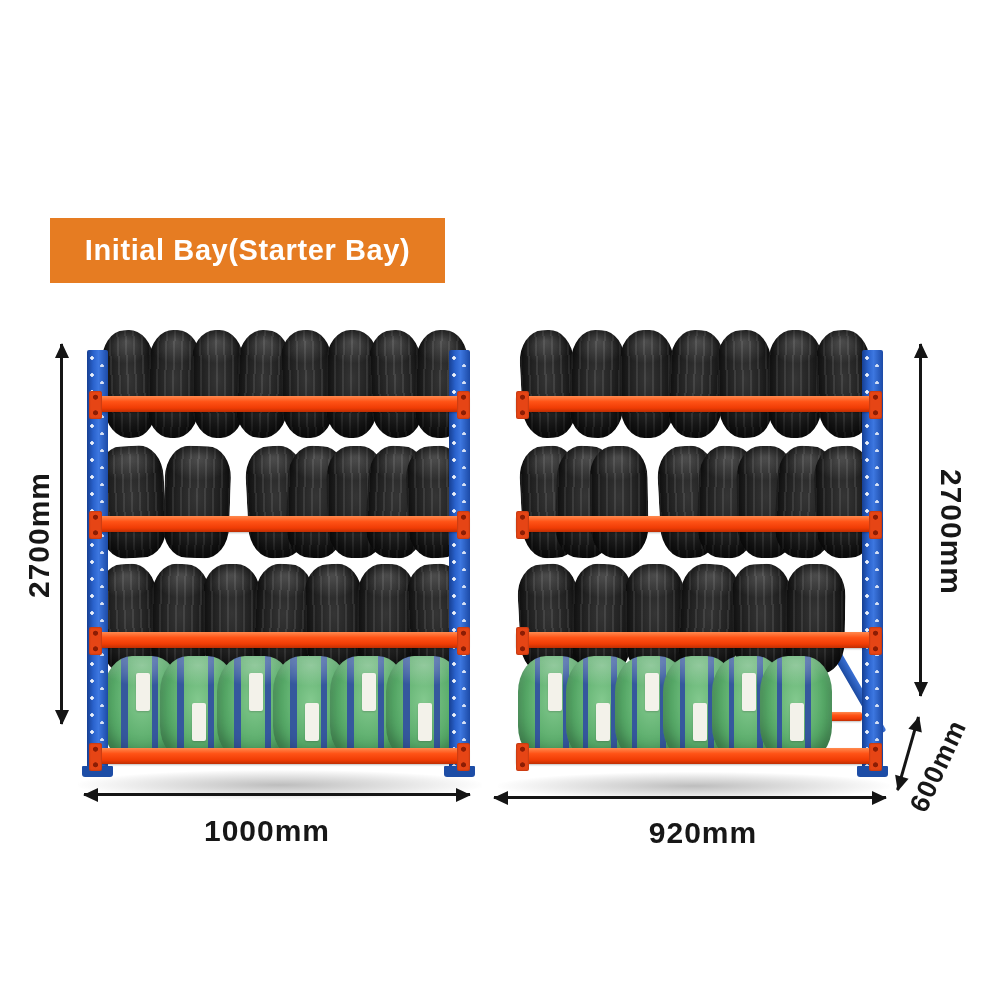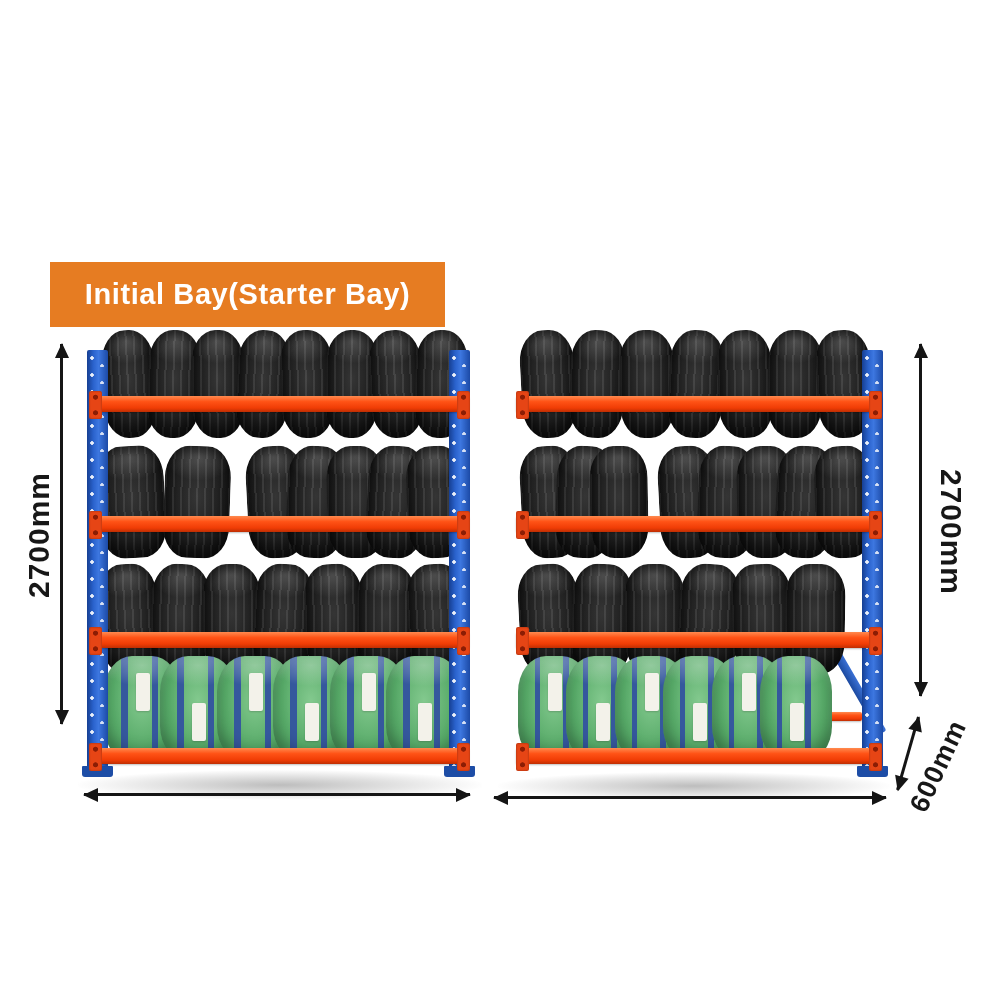--- a/index.html
+++ b/index.html
@@ -1,21 +1,21 @@
 <!DOCTYPE html>
 <html><head>
 <meta charset="utf-8">
 <style>
   html,body{margin:0;padding:0;background:#fff;}
   body{width:1000px;height:1000px;font-family:"Liberation Sans",sans-serif;}
   .scene{position:relative;width:1000px;height:1000px;background:#fff;overflow:hidden;}
 
   
   .banner{position:absolute;display:flex;align-items:center;justify-content:center;
-          color:#fff;font-size:29px;font-weight:600;letter-spacing:.6px;margin-top:44px;}
+          color:#fff;font-size:29px;font-weight:600;letter-spacing:.6px;}
   #banner-starter{left:50px;top:218px;width:395px;height:65px;background:#E67C22;}
   #banner-extension{left:516px;top:218px;width:449px;height:65px;background:#4A7BC8;}
 
   
   .rack{position:absolute;inset:0;}
 
   
   .upright{position:absolute;z-index:3;border-radius:2px;background-color:#2458b8;
     background-image:
       radial-gradient(circle at 5px 8px, rgba(255,255,255,.9) 1.5px, rgba(255,255,255,0) 2.1px),
@@ -184,15 +184,17 @@
     </div>
 
   <div id="arrow-height-starter" class="dim-arrow v"></div>
   <div id="arrow-height-extension" class="dim-arrow v"></div>
   <div id="arrow-width-starter" class="dim-arrow h"></div>
   <div id="arrow-width-extension" class="dim-arrow h"></div>
   <div id="arrow-depth-extension" class="dim-arrow h"></div>
 
   <div id="label-height-starter" class="dim-label">2700mm</div>
   <div id="label-height-extension" class="dim-label">2700mm</div>
+  <div id="label-width-starter" class="dim-label">1000mm</div>
+  <div id="label-width-extension" class="dim-label">920mm</div>
   <div id="label-depth-extension" class="dim-label">600mm</div>
 
 </div>
 
 </body></html>

